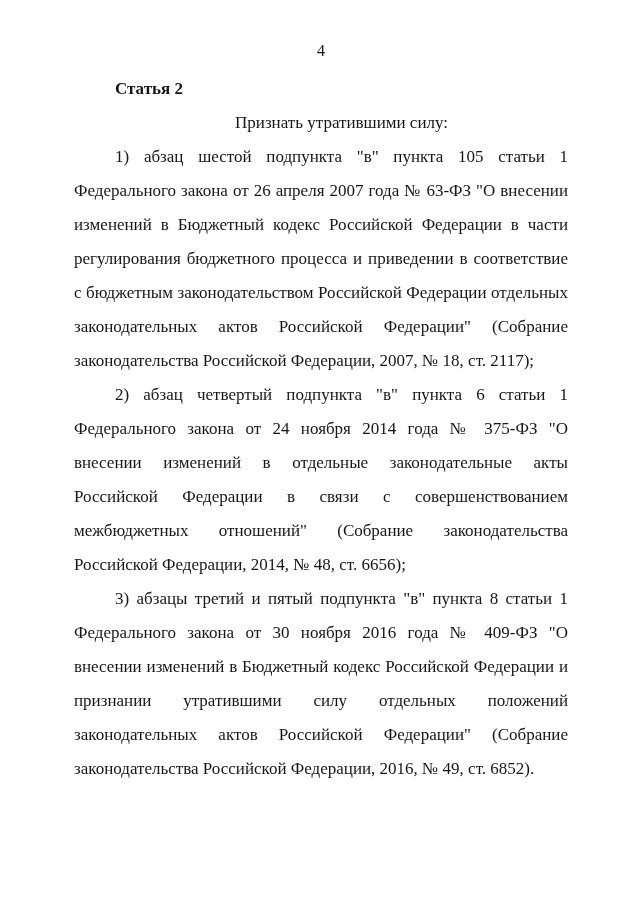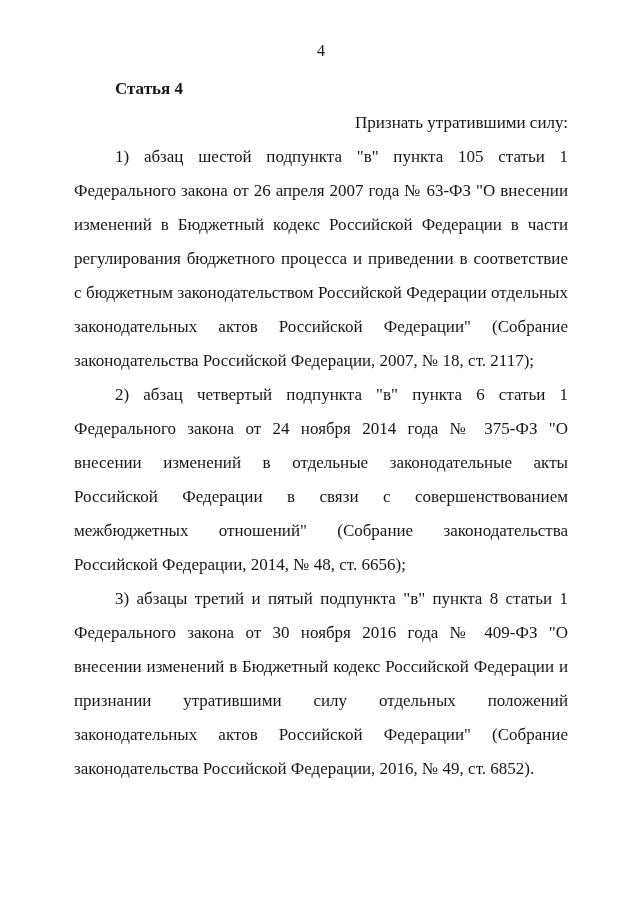--- a/index.html
+++ b/index.html
@@ -35,35 +35,35 @@
   }
   .content p {
     margin: 0;
     text-indent: 41px;
   }
   .heading {
     font-weight: bold;
     text-align: left;
   }
   .intro {
-    text-align: right;
+    text-align: center;
   }
   .clause {
     text-align: justify;
     text-align-last: left;
   }
 </style>
 </head>
 <body>
 
 <div class="page">
   <div class="page-number">4</div>
 
   <div class="content">
-    <p class="heading">Статья 4</p>
+    <p class="heading">Статья 2</p>
 
     <p class="intro">Признать утратившими силу:</p>
 
     <p class="clause">1) абзац шестой подпункта "в" пункта 105 статьи 1 Федерального закона от 26 апреля 2007 года № 63-ФЗ "О внесении изменений в Бюджетный кодекс Российской Федерации в части регулирования бюджетного процесса и приведении в соответствие с бюджетным законодательством Российской Федерации отдельных законодательных актов Российской Федерации" (Собрание законодательства Российской Федерации, 2007, № 18, ст. 2117);</p>
 
     <p class="clause">2) абзац четвертый подпункта "в" пункта 6 статьи 1 Федерального закона от 24 ноября 2014 года № 375-ФЗ "О внесении изменений в отдельные законодательные акты Российской Федерации в связи с совершенствованием межбюджетных отношений" (Собрание законодательства Российской Федерации, 2014, № 48, ст. 6656);</p>
 
     <p class="clause">3) абзацы третий и пятый подпункта "в" пункта 8 статьи 1 Федерального закона от 30 ноября 2016 года № 409-ФЗ "О внесении изменений в Бюджетный кодекс Российской Федерации и признании утратившими силу отдельных положений законодательных актов Российской Федерации" (Собрание законодательства Российской Федерации, 2016, № 49, ст. 6852).</p>
   </div>
 </div>

